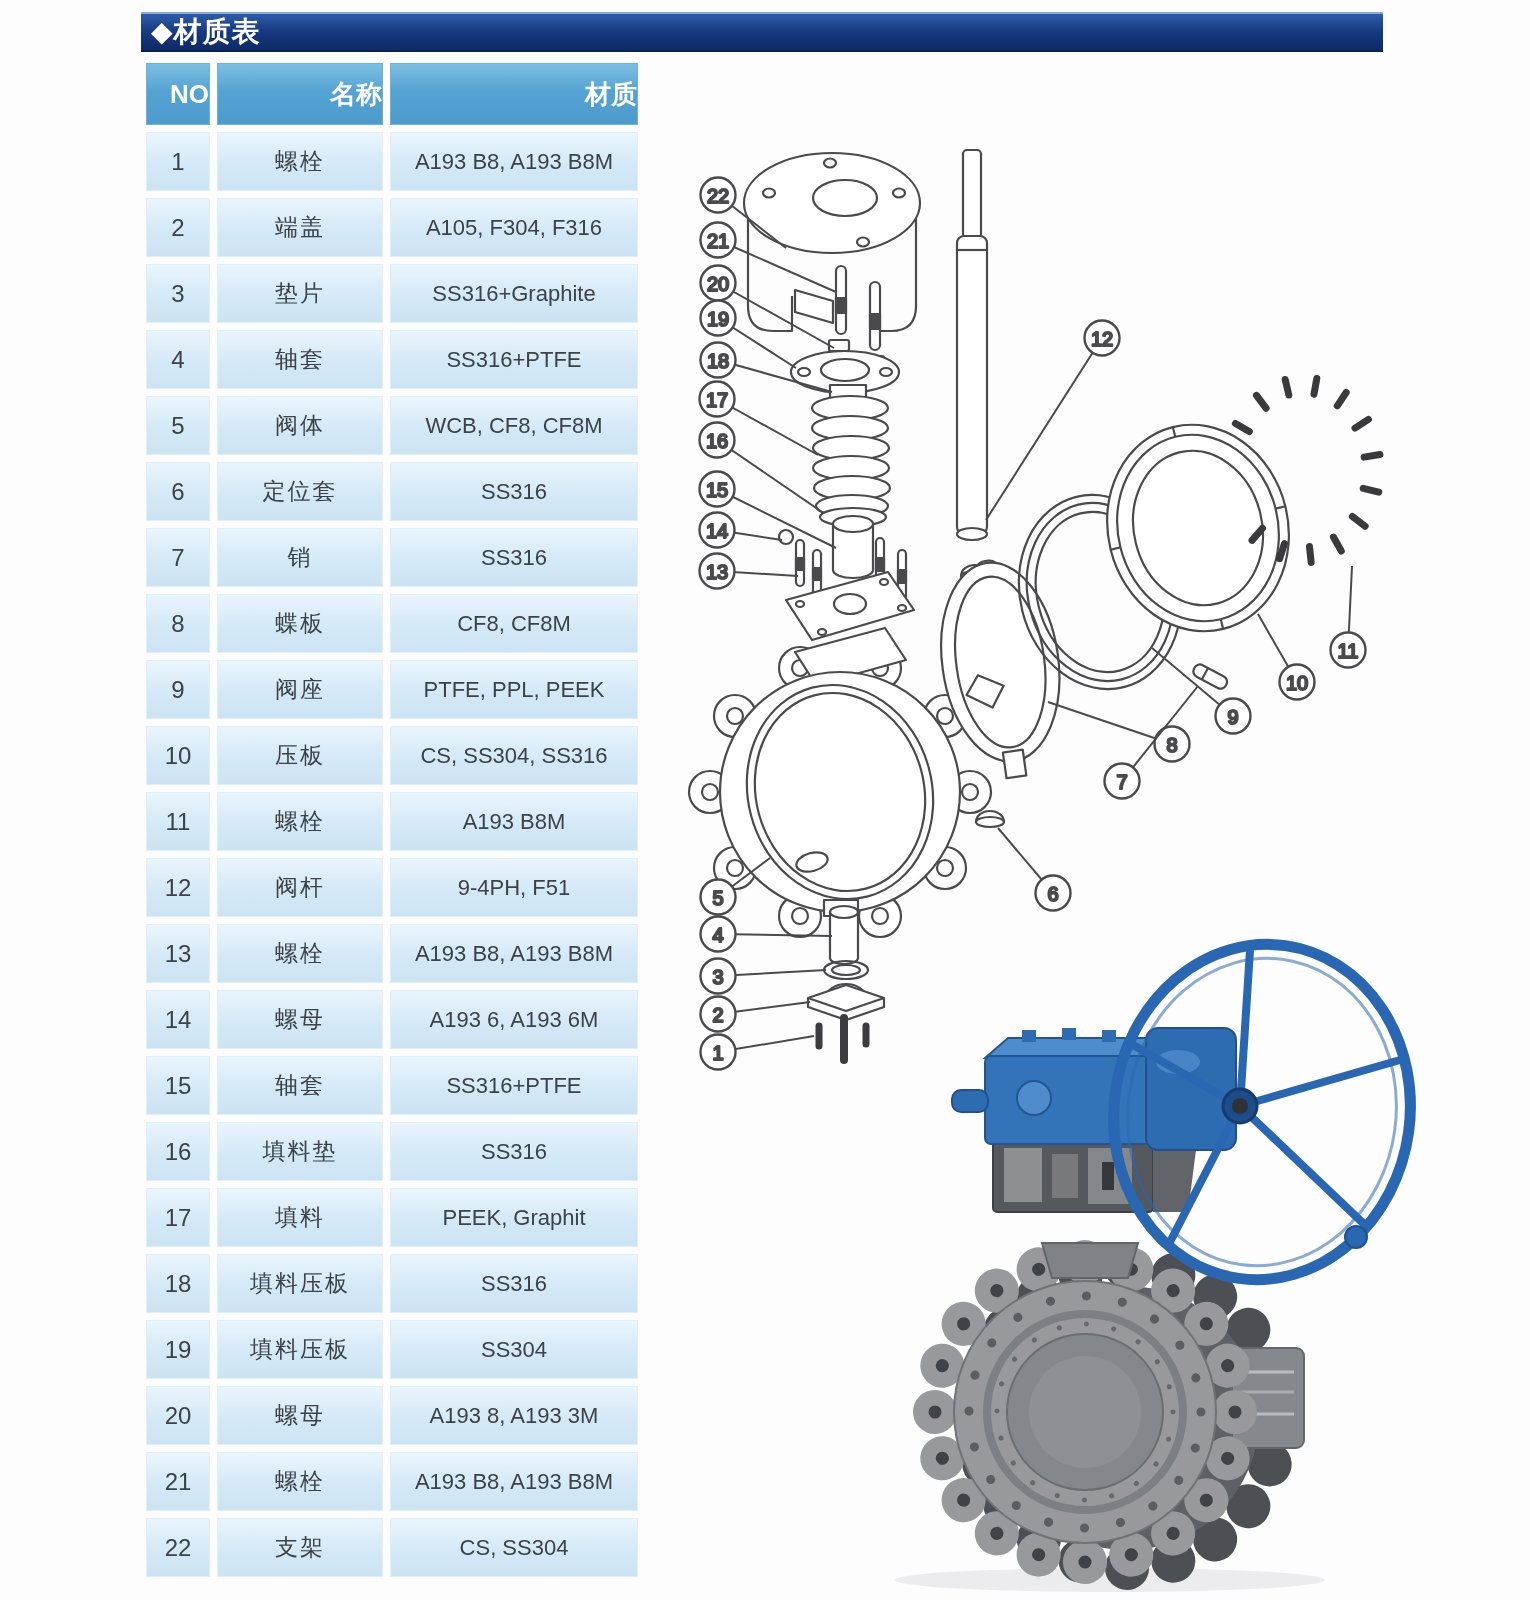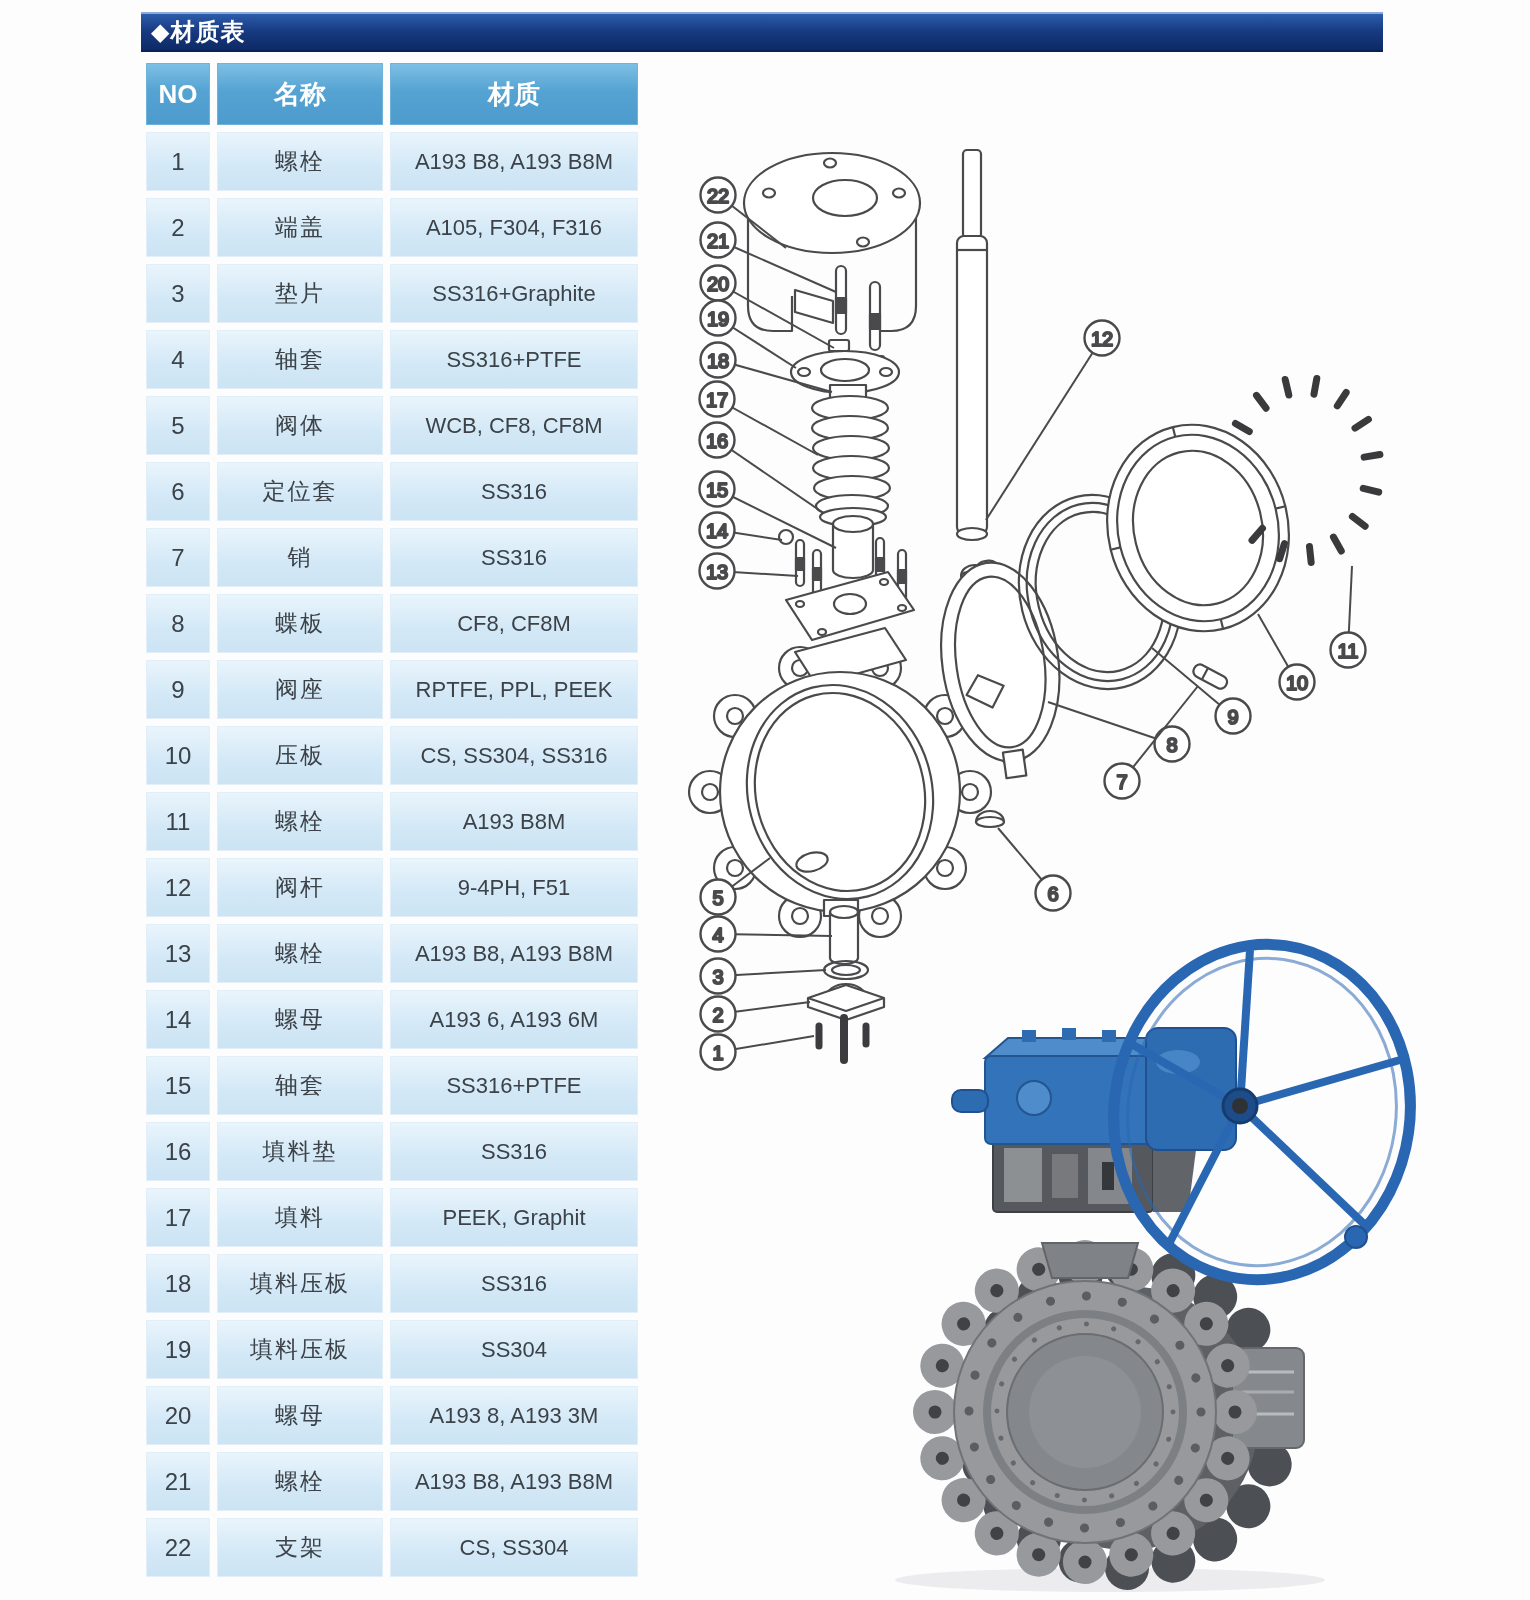--- a/index.html
+++ b/index.html
@@ -4,33 +4,33 @@
 <style>
   html,body{margin:0;padding:0;background:#ffffff;}
   .page{
     position:relative;width:1530px;height:1600px;background:#fdfdfe;overflow:hidden;
     font-family:"Liberation Sans","DejaVu Sans",sans-serif;
   }
   .title-bar{
     position:absolute;left:141px;top:12px;width:1242px;height:40px;box-sizing:border-box;
     background:linear-gradient(180deg,#2c5cab 0%,#16397f 50%,#0e2a66 100%);
     border-top:2px solid #8aa9dd;border-bottom:2px solid #0a2157;
-    color:#ffffff;font-size:24px;font-weight:bold;line-height:36px;padding-left:10px;
+    color:#ffffff;font-size:28px;font-weight:bold;line-height:36px;padding-left:10px;
     letter-spacing:1px;
   }
   table.materials{
     position:absolute;left:139px;top:56px;
     border-collapse:separate;border-spacing:7px;table-layout:fixed;
   }
   table.materials col.c-no{width:64px;}
   table.materials col.c-name{width:166px;}
   table.materials col.c-mat{width:248px;}
   table.materials th{
     height:60px;background:linear-gradient(180deg,#7fc0e6 0%,#55a3d2 45%,#4d9bce 100%);
-    color:#ffffff;font-size:26px;font-weight:bold;text-align:center;
+    color:#ffffff;font-size:26px;font-weight:bold;text-align:right;
     border-radius:1px;box-shadow:0 0 0 1px #6fb2da inset;
   }
   table.materials td{
     height:57px;background:linear-gradient(180deg,#eaf5fc 0%,#d4e9f7 55%,#cbe3f3 100%);
     color:#3c4248;font-size:22px;text-align:center;vertical-align:middle;
     border-radius:1px;box-shadow:0 0 0 1px #e2eff9 inset;
     overflow:hidden;white-space:nowrap;
   }
   table.materials td[data-name="row-no"]{font-size:24px;}
   table.materials td[data-name="row-name"]{font-size:23px;letter-spacing:2px;}
@@ -96,21 +96,21 @@
           <td data-name="row-material">SS316</td>
         </tr>
         <tr data-name="table-row">
           <td data-name="row-no">8</td>
           <td data-name="row-name">蝶板</td>
           <td data-name="row-material">CF8, CF8M</td>
         </tr>
         <tr data-name="table-row">
           <td data-name="row-no">9</td>
           <td data-name="row-name">阀座</td>
-          <td data-name="row-material">RPTFE, PPL, PEEK</td>
+          <td data-name="row-material">PTFE, PPL, PEEK</td>
         </tr>
         <tr data-name="table-row">
           <td data-name="row-no">10</td>
           <td data-name="row-name">压板</td>
           <td data-name="row-material">CS, SS304, SS316</td>
         </tr>
         <tr data-name="table-row">
           <td data-name="row-no">11</td>
           <td data-name="row-name">螺栓</td>
           <td data-name="row-material">A193 B8M</td>

